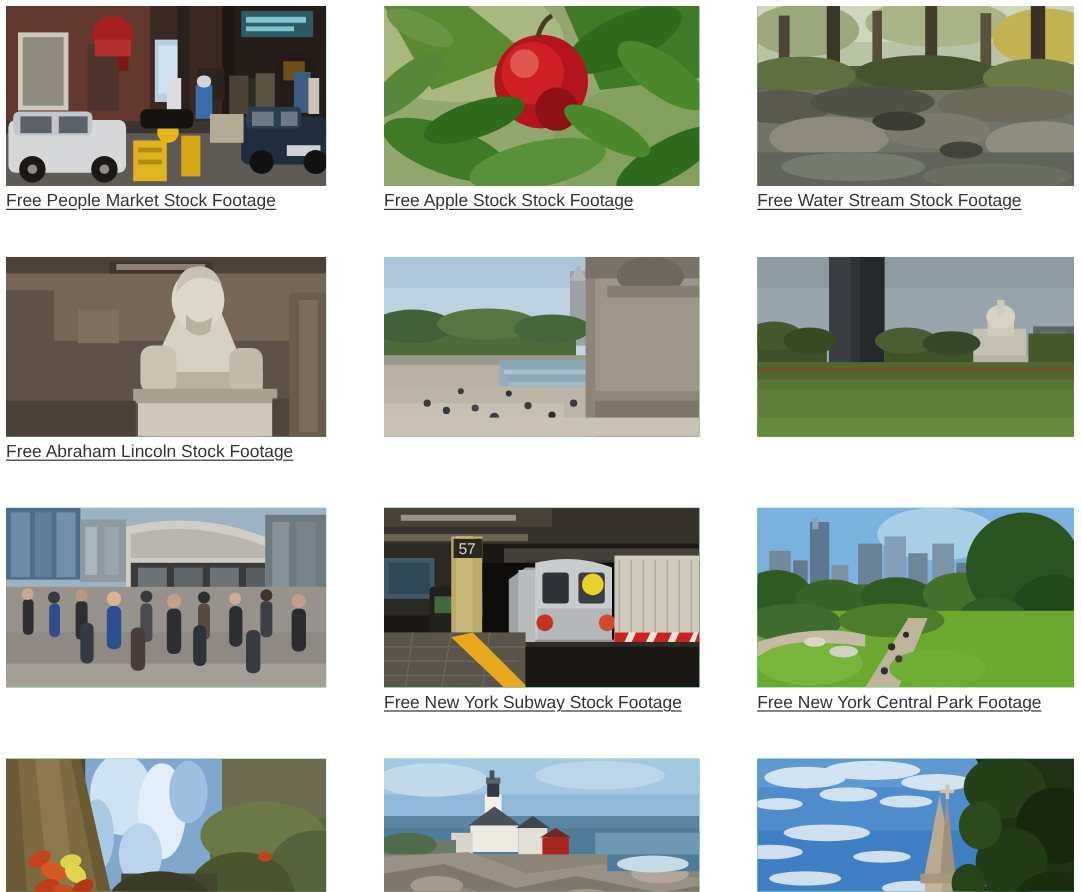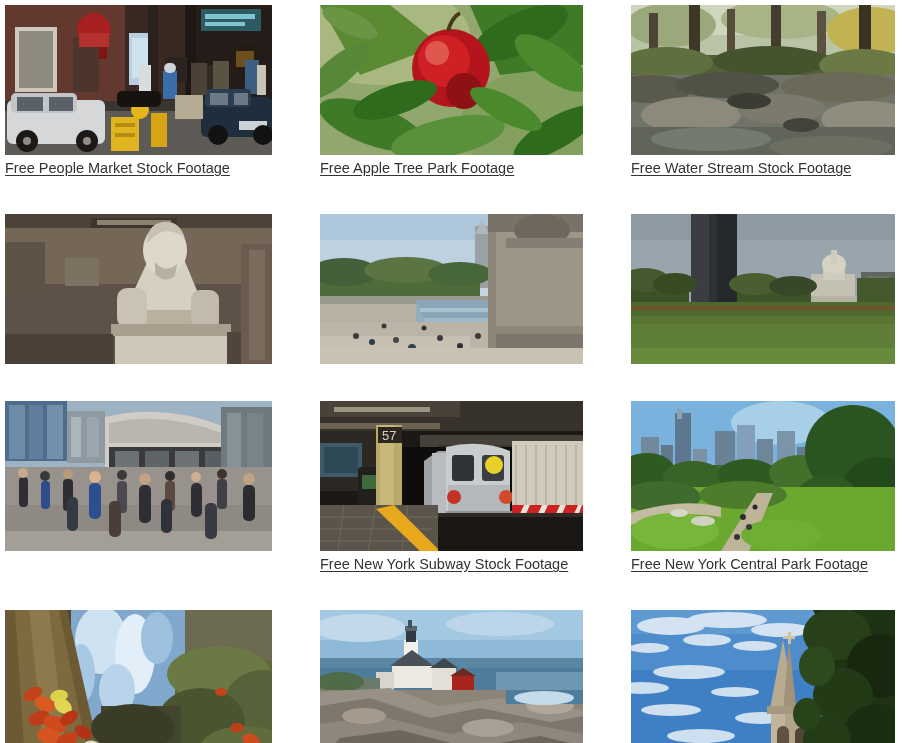--- a/index.html
+++ b/index.html
@@ -155,21 +155,21 @@
             <circle cx="124" cy="56" r="26" fill="#cf2026"></circle>
             <circle cx="117" cy="48" r="12" fill="#e0574f"></circle>
             <circle cx="144" cy="86" r="18" fill="#8e1115"></circle>
             <path d="M128 26 q4 -14 12 -18" stroke="#4a3b1c" stroke-width="4" fill="none"></path>
             <ellipse cx="75" cy="95" rx="44" ry="15" transform="rotate(-18 75 95)" fill="#2f6b1d"></ellipse>
             <ellipse cx="186" cy="104" rx="40" ry="13" transform="rotate(28 186 104)" fill="#4b8a2c"></ellipse>
             <ellipse cx="30" cy="18" rx="30" ry="11" transform="rotate(25 30 18)" fill="#6b9445"></ellipse>
           </svg>
         </span>
       </a>
-      <a href="#" class="caption">Free Apple Tree Park Footage</a>
+      <a href="#" class="caption">Free Apple Stock Stock Footage</a>
     </div>
 
     <div class="cell">
       <a href="#" class="thumb-link">
         <span class="thumb">
           <svg viewBox="0 0 264 150" preserveAspectRatio="none">
             <rect width="264" height="150" fill="#7f8a63"></rect>
             <rect x="0" y="0" width="264" height="56" fill="#b9c4a6"></rect>
             <rect x="0" y="0" width="264" height="30" fill="#cfd6bd"></rect>
             <ellipse cx="40" cy="20" rx="45" ry="22" fill="#9aa87c"></ellipse>
@@ -224,20 +224,21 @@
             <rect x="106" y="110" width="120" height="12" fill="#a89f8e"></rect>
             <rect x="0" y="120" width="108" height="30" fill="#4a4038"></rect>
             <rect x="222" y="118" width="45" height="32" fill="#4f453b"></rect>
             <rect x="236" y="30" width="31" height="120" fill="#6a5d50"></rect>
             <rect x="244" y="36" width="16" height="110" fill="#7b6d5d"></rect>
             <rect x="0" y="28" width="40" height="54" fill="#5f5347"></rect>
             <rect x="60" y="44" width="34" height="28" fill="#7d7161"></rect>
           </svg>
         </span>
       </a>
+      <a href="#" class="caption">Free Abraham Lincoln Stock Footage</a>
     </div>
 
     <div class="cell">
       <a href="#" class="thumb-link">
         <span class="thumb">
           <svg viewBox="0 0 263 150" preserveAspectRatio="none">
             <rect width="263" height="150" fill="#c3d4e2"></rect>
             <rect x="0" y="0" width="263" height="66" fill="#bed1e0"></rect>
             <rect x="0" y="0" width="263" height="26" fill="#aec6da"></rect>
             <rect x="155" y="12" width="14" height="62" fill="#9aa0a6"></rect>

